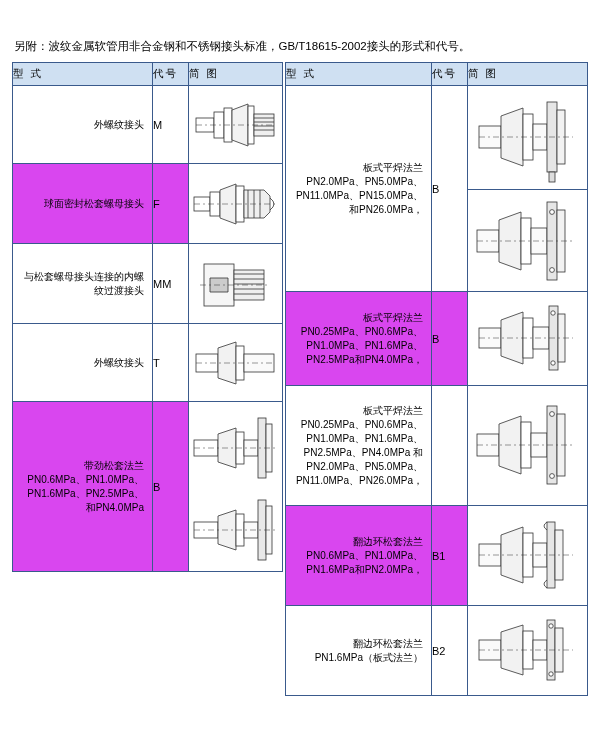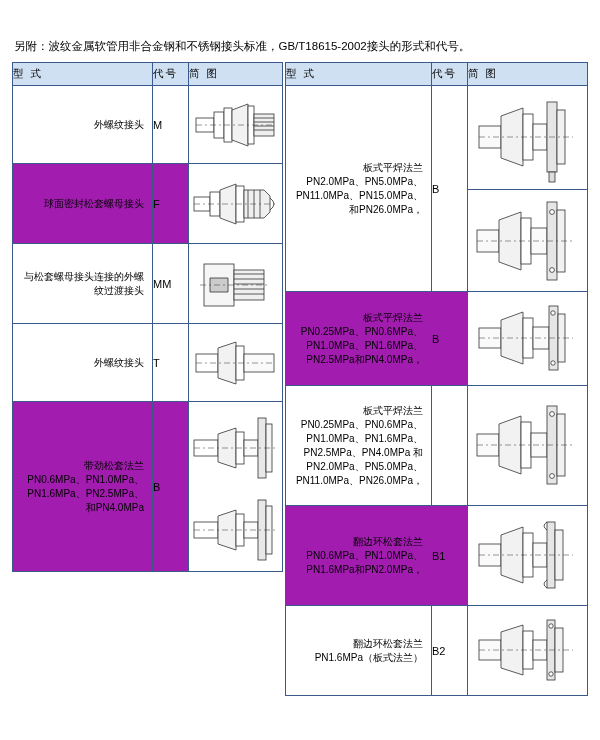--- a/index.html
+++ b/index.html
@@ -36,21 +36,21 @@
     background:#cfe0f2;
     height:22px;
     font-weight:normal;
     font-size:10.5px;
     letter-spacing:2px;
   }
   .c-type{text-align:right;}
   .c-type .pad{padding:4px 8px;line-height:14px;}
   .c-code{font-size:11px;}
   .row-plain td{background:#ffffff;}
-  .row-tint td{background:#a21caf;}
+  .row-tint td{background:#d946ef;}
   .fig{background:#ffffff !important;padding:0;}
   .fig svg{display:block;margin:0 auto;}
   .lbl{line-height:14.5px;}
 </style>
 </head>
 <body>
 
 <div class="page">
 
   <div class="title">另附：波纹金属软管用非合金钢和不锈钢接头标准，GB/T18615-2002接头的形式和代号。</div>
@@ -111,21 +111,21 @@
                 <line x1="64" y1="22" x2="64" y2="50"></line>
                 <line x1="70" y1="22" x2="70" y2="50"></line>
                 <path d="M80 30 q8 6 0 12" fill="none"></path>
                 <line x1="4" y1="36" x2="86" y2="36" stroke-dasharray="6 3 2 3" stroke-width="0.5"></line>
               </g>
             </svg>
           </td>
         </tr>
         <tr class="row-plain" style="height:80px">
           <td class="c-type">
-              <div class="pad lbl">与松套螺母接头连接的外螺纹过渡接头</div>
+              <div class="pad lbl">与松套螺母接头连接的内螺纹过渡接头</div>
             </td>
           <td class="c-code">MM</td>
           <td class="fig">
             <svg width="92" height="72" viewBox="0 0 92 72">
               <g stroke="#333" fill="#ffffff" stroke-width="0.8">
                 <rect x="14" y="16" width="30" height="42" fill="#f6f6f6"></rect>
                 <rect x="44" y="22" width="30" height="30" fill="#efefef"></rect>
                 <line x1="44" y1="26" x2="74" y2="26"></line>
                 <line x1="44" y1="31" x2="74" y2="31"></line>
                 <line x1="44" y1="36" x2="74" y2="36"></line>

